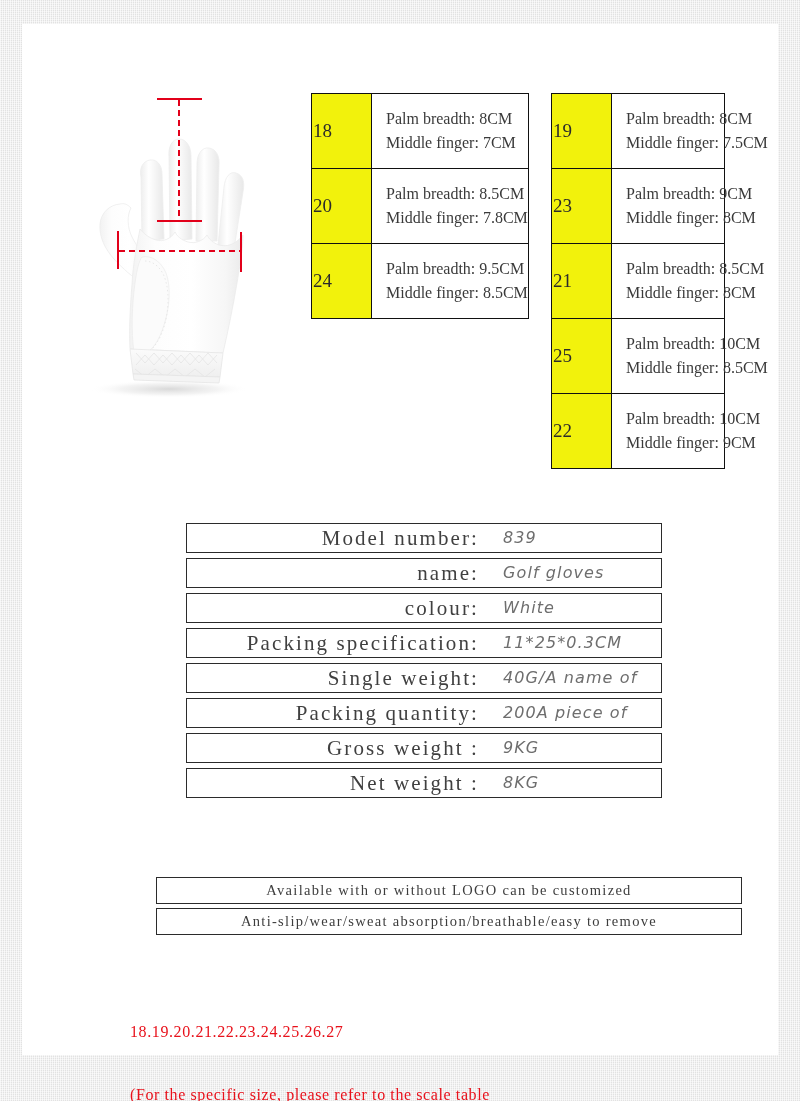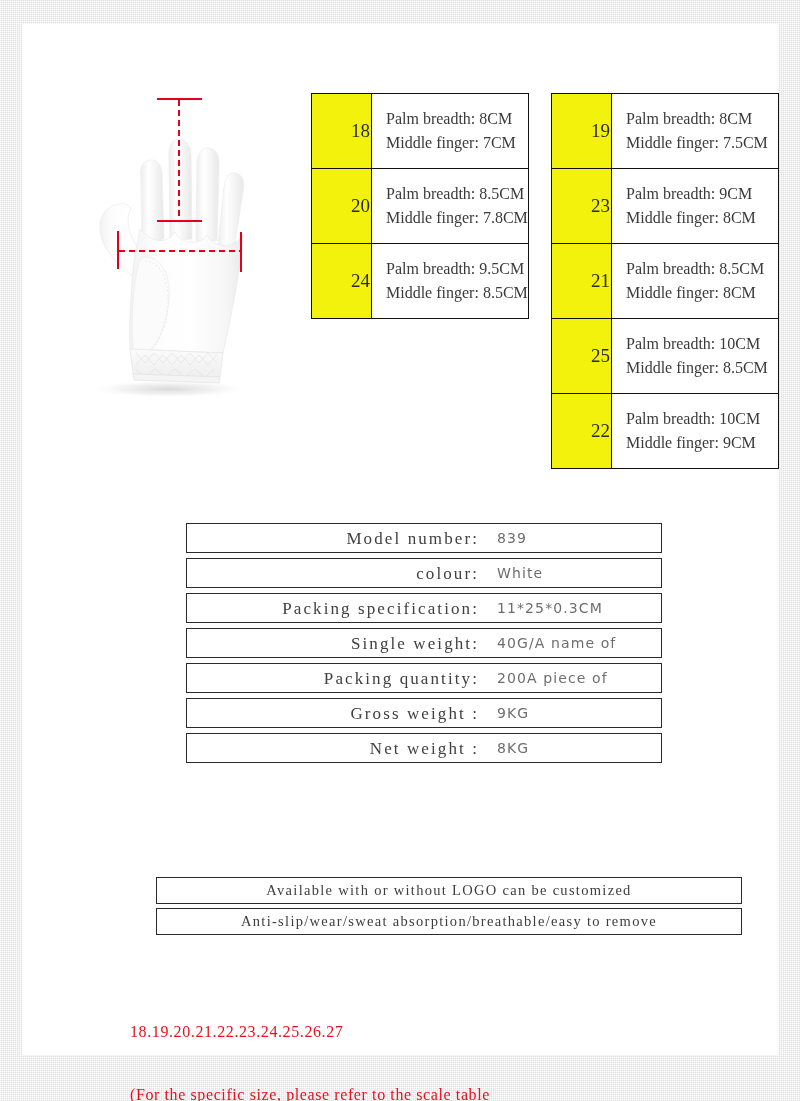--- a/index.html
+++ b/index.html
@@ -46,30 +46,30 @@
   }
   .glove-svg { display: block; }
 
   
   .size-table {
     position: absolute;
     border-collapse: collapse;
     table-layout: fixed;
   }
   #size-table-left  { left: 289px; top: 69px; width: 218px; }
-  #size-table-right { left: 529px; top: 69px; width: 228px; padding-left: 48px; }
+  #size-table-right { left: 529px; top: 69px; width: 174px; padding-left: 48px; }
 
   .size-table td {
     border: 1px solid #111111;
     vertical-align: middle;
   }
   .size-cell-label {
     width: 57px;
     background: #f2f20c;
-    text-align: right;
+    text-align: left;
     font-family: "Liberation Serif", serif;
     font-size: 19px;
     color: #2b2b2b;
     height: 72px;
   }
   .size-cell-spec {
     padding: 7px 0 7px 14px;
     font-family: "Liberation Serif", serif;
     font-size: 16px;
     color: #3a3a3a;
@@ -98,34 +98,35 @@
     left: 0; top: 0;
     width: 100%;
     height: 100%;
     display: flex;
     align-items: center;
   }
   .attr-label {
     width: 292px;
     text-align: right;
     font-family: "Liberation Serif", serif;
-    font-size: 17px;
+    font-size: 21px;
     letter-spacing: 2.1px;
     color: #404040;
     white-space: nowrap;
     line-height: 1;
   }
   .attr-value {
-    margin-left: 18px;
+    margin-left: 24px;
     font-family: "DejaVu Sans", sans-serif;
-    font-size: 14px;
+    font-size: 16px;
     letter-spacing: 1.1px;
     color: #6e6e6e;
     white-space: nowrap;
     line-height: 1;
+    font-style: italic;
   }
 
   
   #feature-list {
     position: absolute;
     left: 107px;
     top: 853px;
     width: 586px;
     padding-left: 27px;
   }
@@ -355,20 +356,26 @@
 
     <div id="attr-list">
 
       <div class="attr-row">
         <div class="attr-inner">
           <span class="attr-label">Model number:</span>
           <span class="attr-value">839</span>
         </div>
       </div>
 
+      <div class="attr-row">
+        <div class="attr-inner">
+          <span class="attr-label">name:</span>
+          <span class="attr-value">Golf gloves</span>
+        </div>
+      </div>
 
       <div class="attr-row">
         <div class="attr-inner">
           <span class="attr-label">colour:</span>
           <span class="attr-value">White</span>
         </div>
       </div>
 
       <div class="attr-row">
         <div class="attr-inner">

